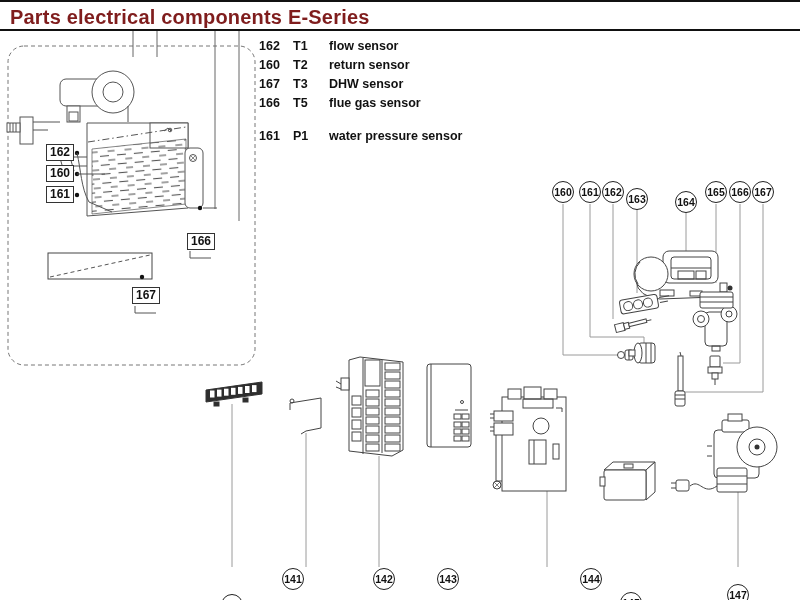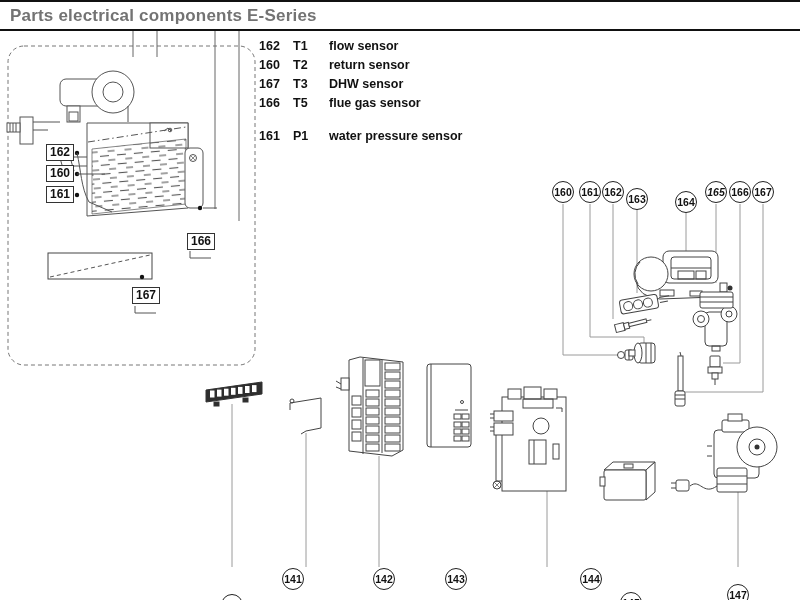--- a/index.html
+++ b/index.html
@@ -3,21 +3,21 @@
 <meta charset="utf-8">
 <style>
   html,body{margin:0;padding:0;}
   body{
     width:800px;height:600px;position:relative;overflow:hidden;
     background:#ffffff;font-family:"Liberation Sans","DejaVu Sans",sans-serif;
     color:#111;
   }
   .rule{position:absolute;left:0;width:800px;background:#111;}
   #page-title{
-    position:absolute;left:10px;top:6px;font-size:17px;font-weight:bold;color:#737373;
+    position:absolute;left:10px;top:6px;font-size:20px;font-weight:bold;color:#7f1d1d;
     letter-spacing:0.2px;
   }
   
   #legend{position:absolute;left:259px;top:39px;}
   .leg-row{display:grid;grid-template-columns:28px 30px auto;column-gap:6px;
     font-size:12.5px;font-weight:bold;margin-bottom:5px;white-space:nowrap;}
   .leg-row.gap{margin-top:19px;}
   
   .numbox{
     position:absolute;border:1px solid #333;background:#fff;
@@ -322,23 +322,23 @@
 <div class="numbox" style="left:46px;top:165px;">160</div>
 <div class="numbox" style="left:46px;top:186px;">161</div>
 <div class="numbox" style="left:187px;top:233px;">166</div>
 <div class="numbox" style="left:132px;top:287px;">167</div>
 
 <div class="callout" style="left:552px;top:181px;">160</div>
 <div class="callout" style="left:579px;top:181px;">161</div>
 <div class="callout" style="left:602px;top:181px;">162</div>
 <div class="callout" style="left:626px;top:188px;">163</div>
 <div class="callout" style="left:675px;top:191px;">164</div>
-<div class="callout" style="left:705px;top:181px;font-style:italic;">165</div>
+<div class="callout" style="left:705px;top:181px;">165</div>
 <div class="callout" style="left:729px;top:181px;">166</div>
 <div class="callout" style="left:752px;top:181px;">167</div>
 
 <div class="callout" style="left:221px;top:594px;">140</div>
 <div class="callout" style="left:282px;top:568px;">141</div>
 <div class="callout" style="left:373px;top:568px;">142</div>
-<div class="callout" style="left:437px;top:568px;margin-left:8px;">143</div>
+<div class="callout" style="left:437px;top:568px;">143</div>
 <div class="callout" style="left:536px;top:568px;margin-left:44px;">144</div>
 <div class="callout" style="left:620px;top:568px;margin-top:24px;">145</div>
 <div class="callout" style="left:727px;top:568px;margin-top:16px;">147</div>
 
 </body></html>

